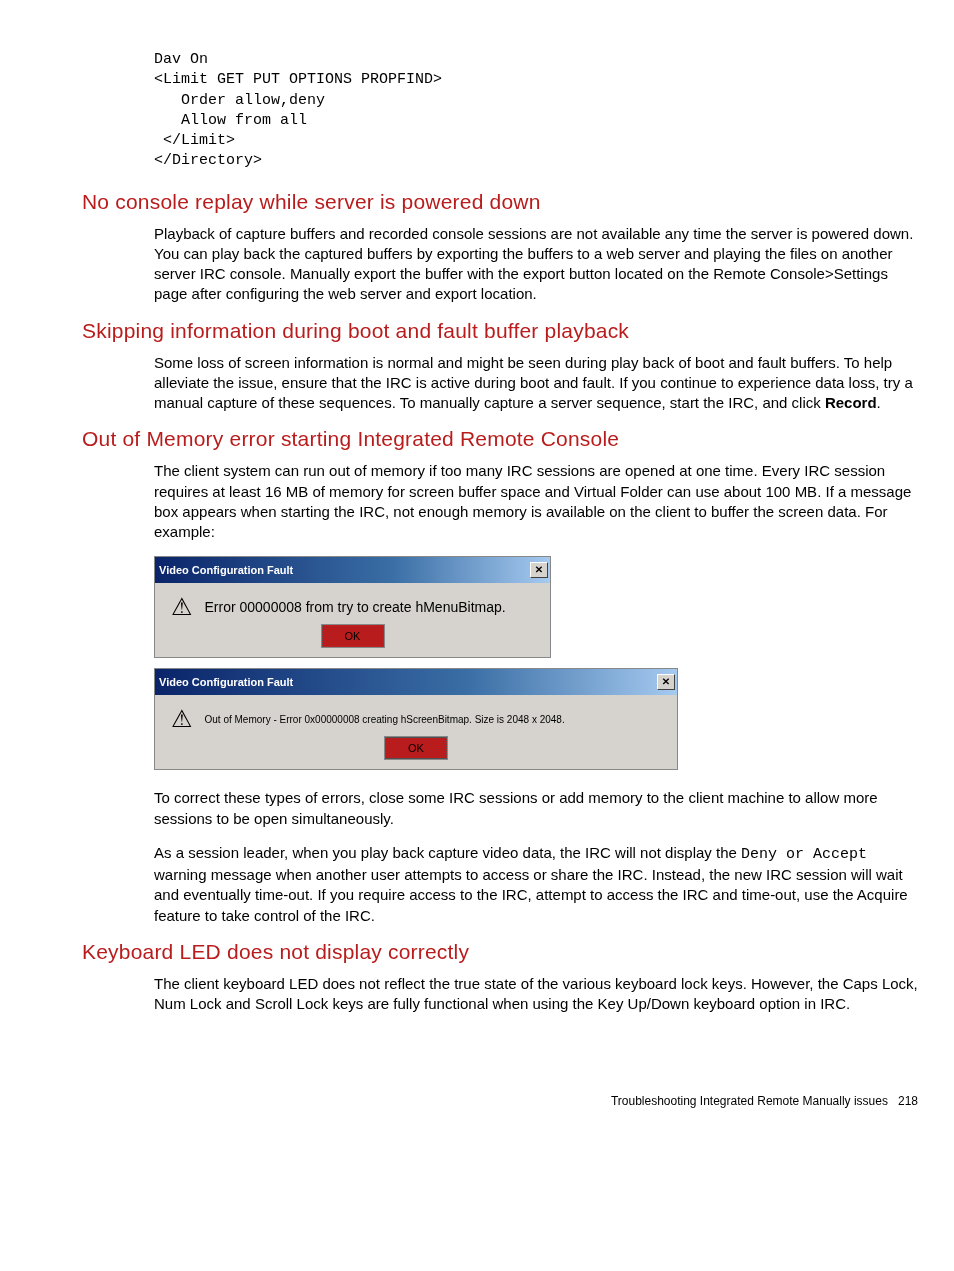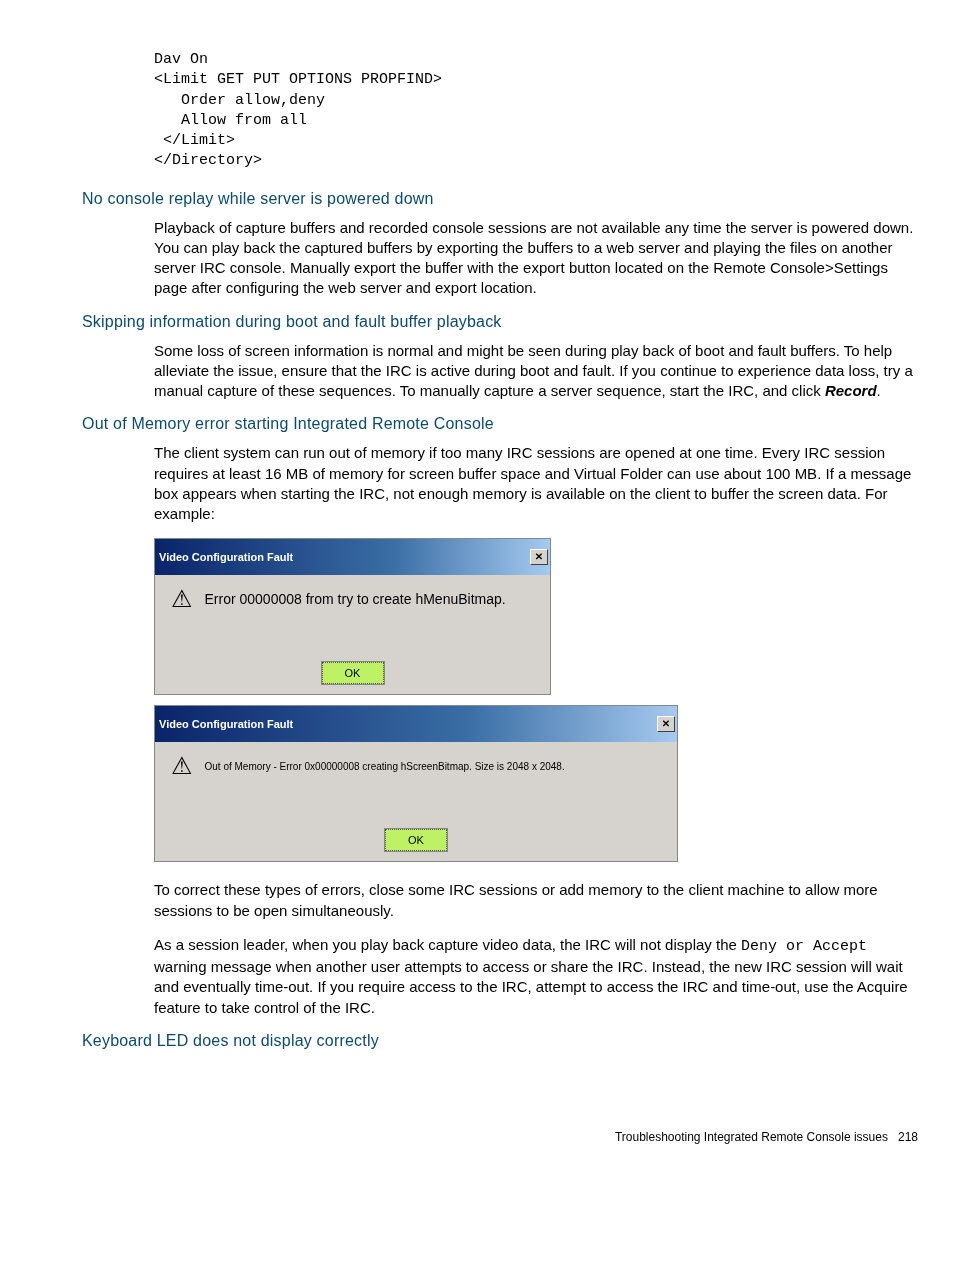--- a/index.html
+++ b/index.html
@@ -18,45 +18,45 @@
   .code-block {
     font-family: "Courier New", monospace;
     font-size: 15px;
     white-space: pre;
     margin: 0 0 18px 72px;
     line-height: 1.35;
   }
   .h2 {
     font-family: Arial, Helvetica, sans-serif;
     font-weight: normal;
-    font-size: 16px;
-    color: #0c4a6e;
+    font-size: 21px;
+    color: #b91c1c;
     margin: 14px 0 10px 0;
     letter-spacing: 0.2px;
   }
   .para {
     margin: 0 0 14px 72px;
     line-height: 1.35;
     font-size: 15px;
   }
-  .bold { font-weight: bold; font-style: italic; }
+  .bold { font-weight: bold; }
   .mono-inline { font-family: "Courier New", monospace; }
   .dialog {
     margin: 10px 0 10px 72px;
     border: 1px solid #888;
     background: #d6d3ce;
     font-family: Tahoma, Arial, sans-serif;
   }
   .dialog.wide { width: 522px; }
   .dialog.narrow { width: 395px; }
   .titlebar {
     display: flex;
     align-items: center;
     justify-content: space-between;
-    height: 36px;
+    height: 26px;
     background: linear-gradient(to right, #0a246a 0%, #3a6ea5 60%, #a6caf0 100%);
     padding: 0 2px 0 4px;
   }
   .titlebar-text {
     color: #fff;
     font-weight: bold;
     font-size: 11px;
   }
   .close-btn {
     width: 16px;
@@ -92,28 +92,27 @@
     line-height:1;
   }
   .dialog-msg {
     font-size: 14px;
     color:#000;
   }
   .dialog-msg.small { font-size: 10px; }
   .ok-btn {
     width: 60px;
     height: 20px;
-    background: #bef264;
+    background: #b91c1c;
     border: 1px dotted #555;
     outline: 1px solid #888;
     font-size:11px;
     display:flex;
     align-items:center;
     justify-content:center;
-    margin-top:45px;
   }
   .footer {
     text-align: right;
     font-size: 12px;
     margin-top: 80px;
     color:#000;
   }
 </style>
 </head>
 <body>
@@ -166,18 +165,19 @@
     </div>
   </div>
 
   <div class="para" style="margin-top:18px">To correct these types of errors, close some IRC sessions or add memory to the client machine to allow more sessions to be open simultaneously.</div>
 
   <div class="para">
     <span>As a session leader, when you play back capture video data, the IRC will not display the </span><span class="mono-inline">Deny or Accept</span><span> warning message when another user attempts to access or share the IRC. Instead, the new IRC session will wait and eventually time-out. If you require access to the IRC, attempt to access the IRC and time-out, use the Acquire feature to take control of the IRC.</span>
   </div>
 
   <div class="h2">Keyboard LED does not display correctly</div>
+  <div class="para">The client keyboard LED does not reflect the true state of the various keyboard lock keys. However, the Caps Lock, Num Lock and Scroll Lock keys are fully functional when using the Key Up/Down keyboard option in IRC.</div>
 
   <div class="footer">
-    <span>Troubleshooting Integrated Remote Console issues</span>&nbsp;&nbsp;&nbsp;<span>218</span>
+    <span>Troubleshooting Integrated Remote Manually issues</span>&nbsp;&nbsp;&nbsp;<span>218</span>
   </div>
 
 </div>
 
 </body></html>

